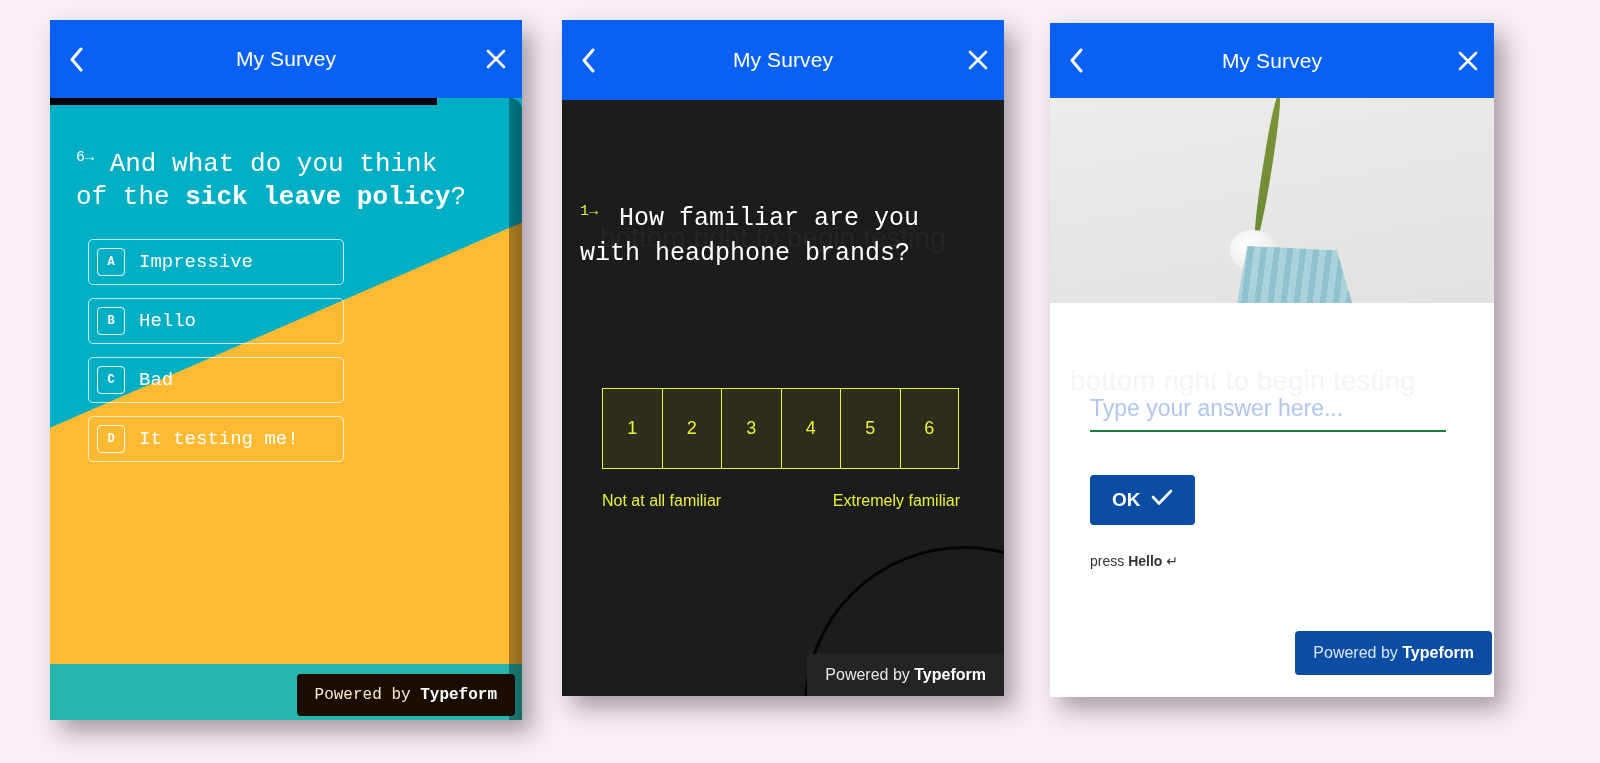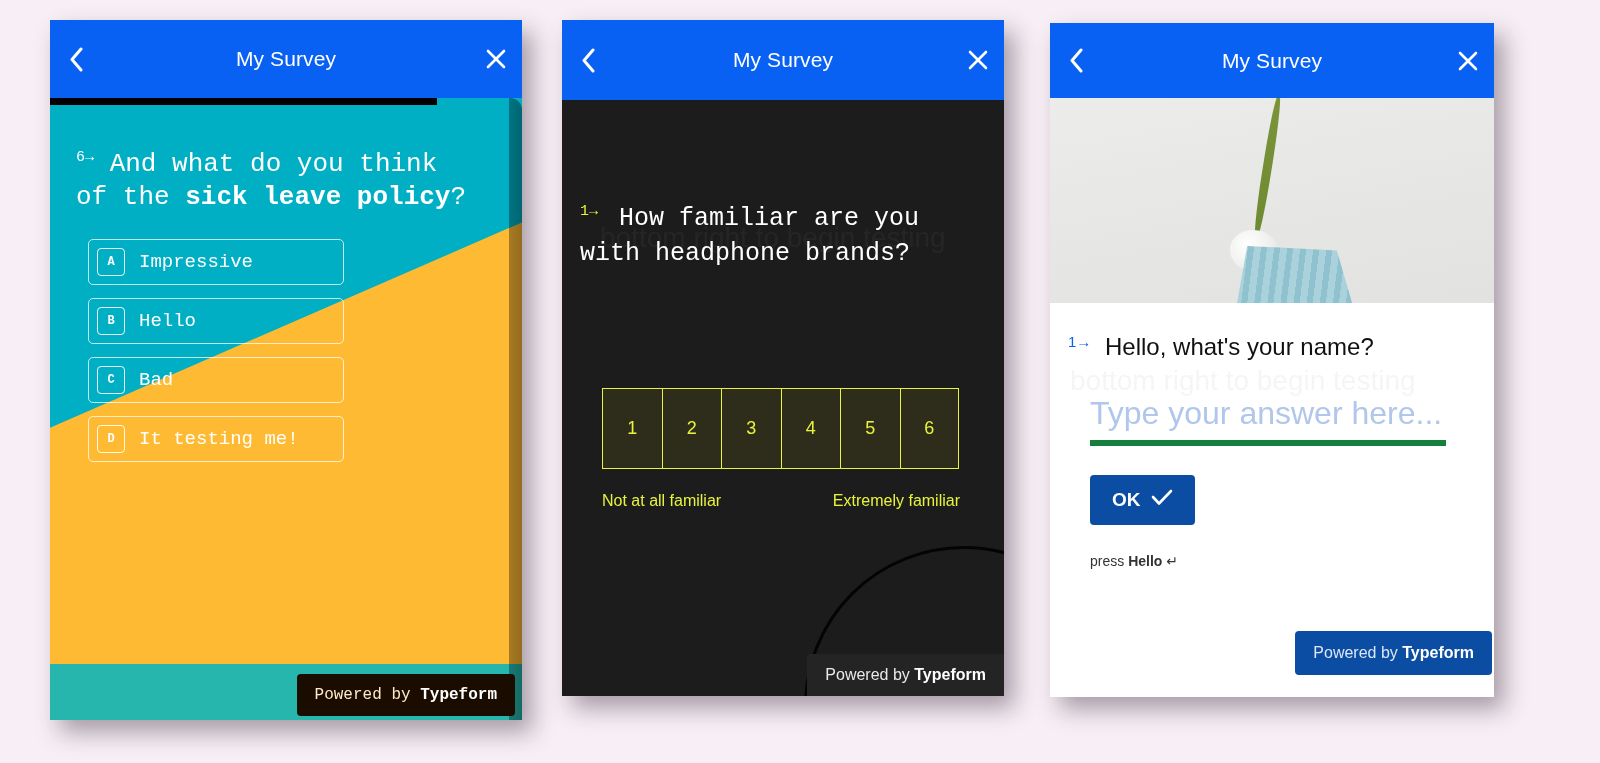--- a/index.html
+++ b/index.html
@@ -182,22 +182,22 @@
     pointer-events: none; white-space: nowrap;
   }
   #p3 .question {
     position: absolute; left: 18px; top: 30px; right: 20px;
     color: #111; font-size: 24px;
   }
   #p3 .question .qmark { color: #0861F2; margin-right: 7px; }
   #p3 .answer {
     position: absolute; left: 40px; top: 92px; width: 356px;
     padding-bottom: 8px;
-    border-bottom: 6px solid #15803d;
-    color: #b0c6ea; font-size: 32px;
+    border-bottom: 2px solid #15803d;
+    color: #b0c6ea; font-size: 23px;
     cursor: text;
   }
   #p3 .okbtn {
     position: absolute; left: 40px; top: 172px;
     background: #0B4DA2; color: #fff;
     border: none; border-radius: 4px;
     padding: 14px 22px; font-size: 19px; font-weight: 700;
     display: flex; align-items: center; gap: 10px;
     cursor: pointer;
   }
@@ -336,24 +336,20 @@
     </div>
     <div class="body">
       <div class="hero">
         <div class="stem"></div>
         <div class="knot"></div>
         <div class="cloth"></div>
 
       </div>
       <div class="form">
         <div class="ghost">bottom right to begin testing</div>
-        <div class="question">
-          <span class="qmark"><span>1</span><span>→</span></span>
-          <span>Hello, what's your name?</span>
-        </div>
         <div class="answer">Type your answer here...</div>
         <div class="okbtn">
           <span>OK</span>
           <span>
             <svg width="22" height="17" viewBox="0 0 22 17">
                 <path d="M2 8 L8 14.5 L20 2" stroke="#fff" stroke-width="2.6" fill="none" stroke-linecap="round" stroke-linejoin="round"></path>
               </svg>
           </span>
         </div>
         <div class="enterhint">

